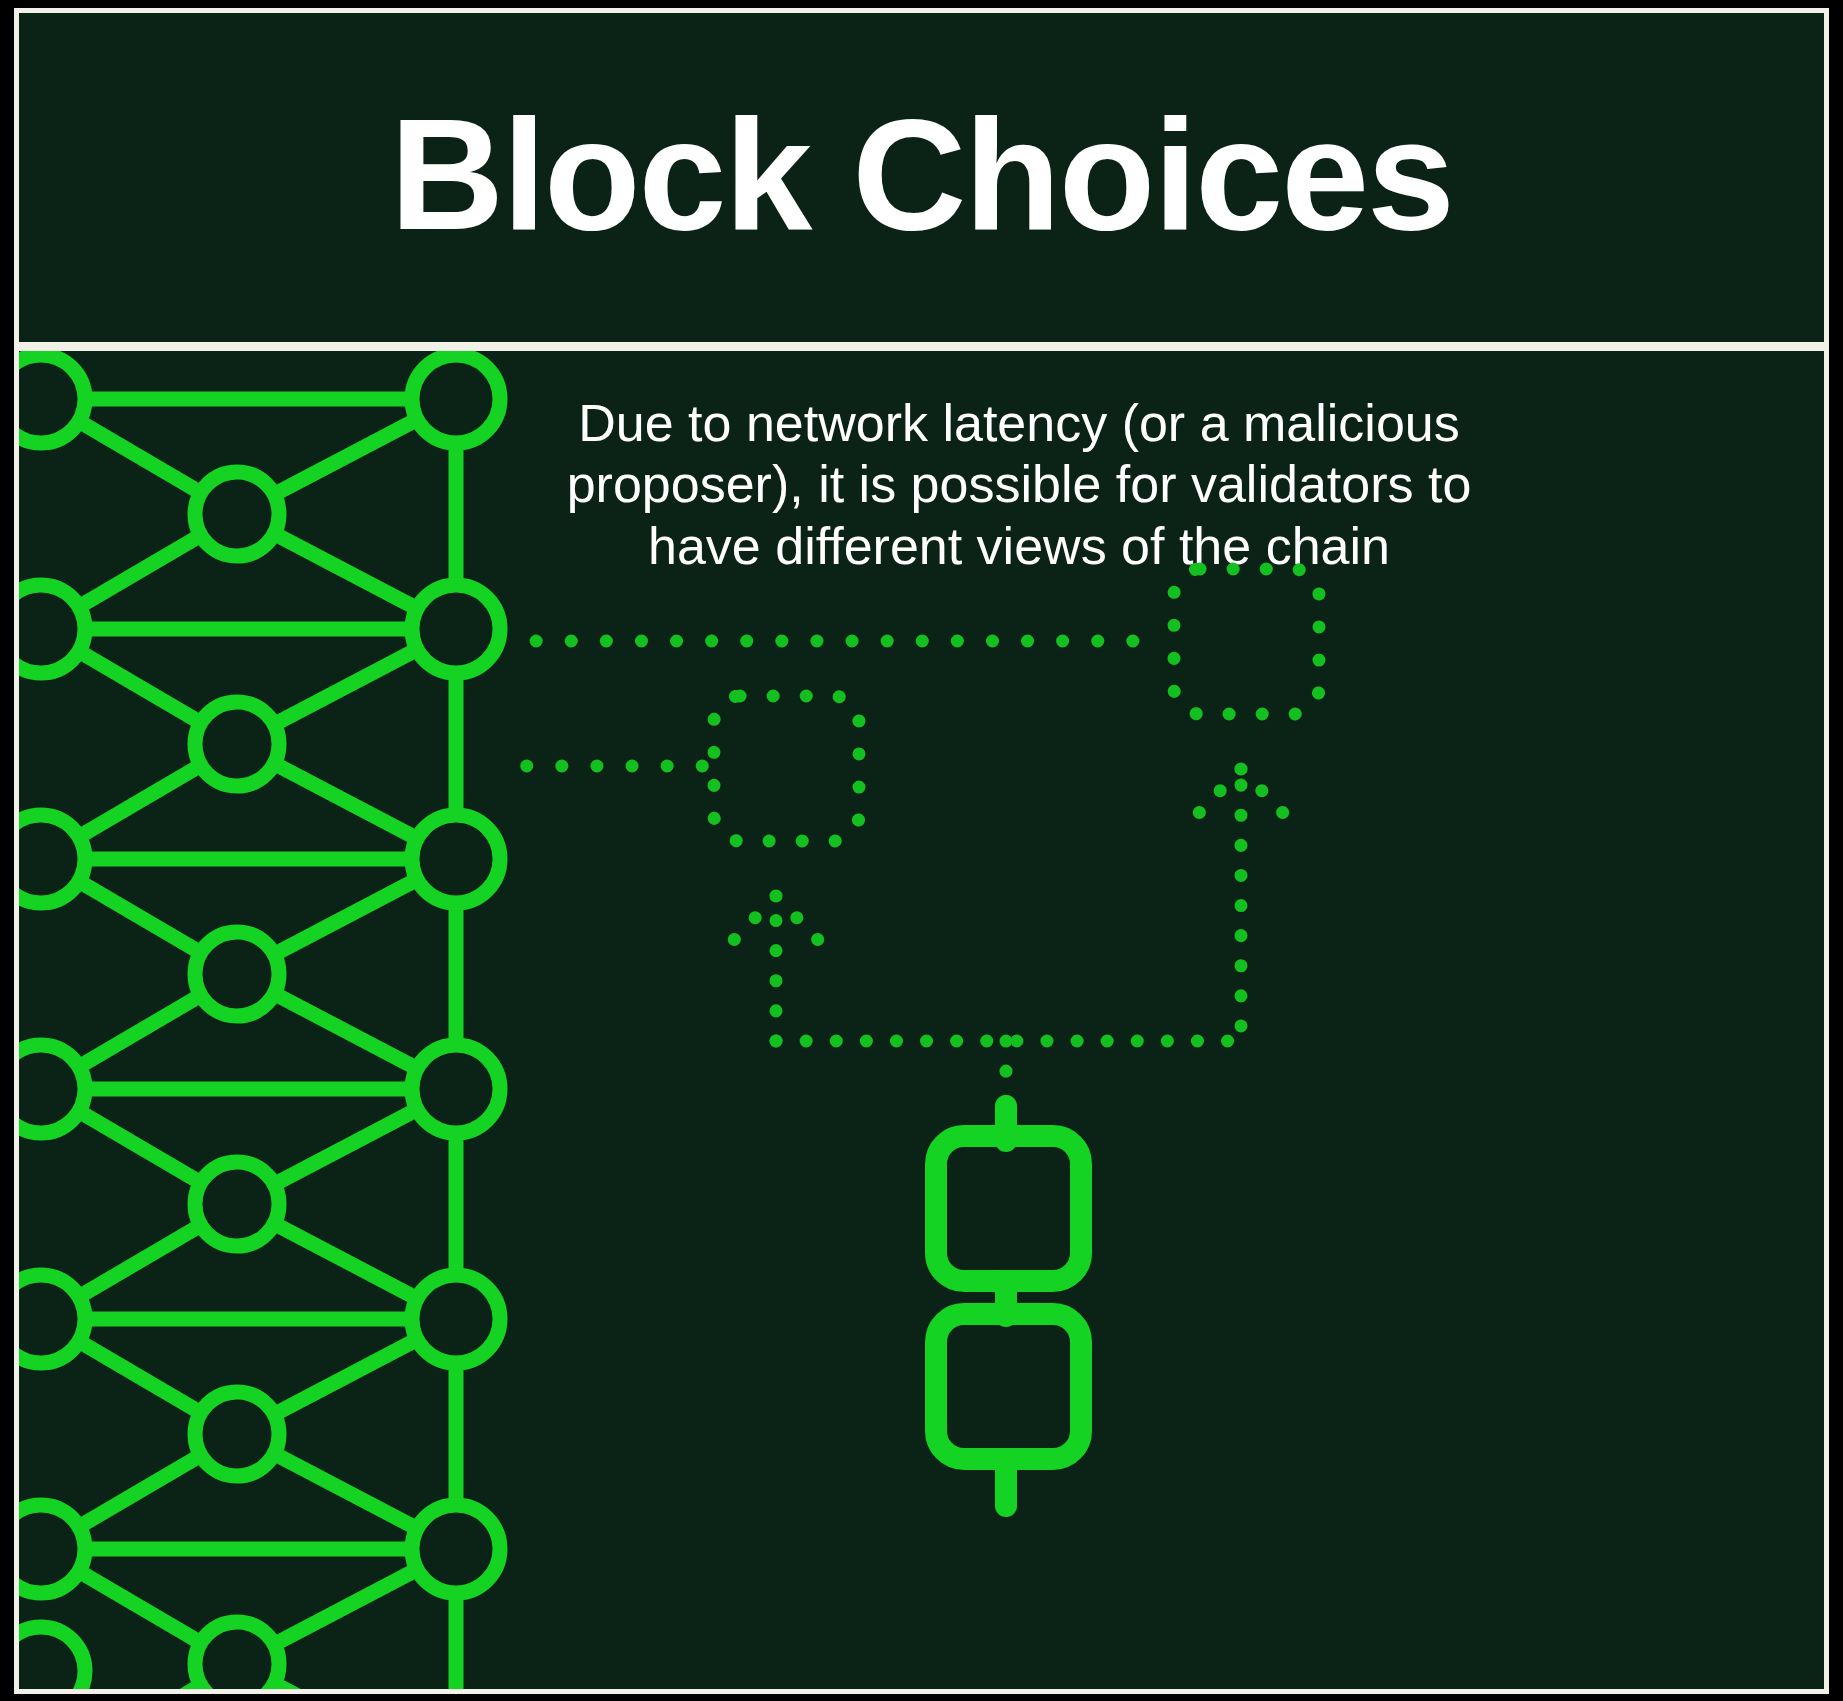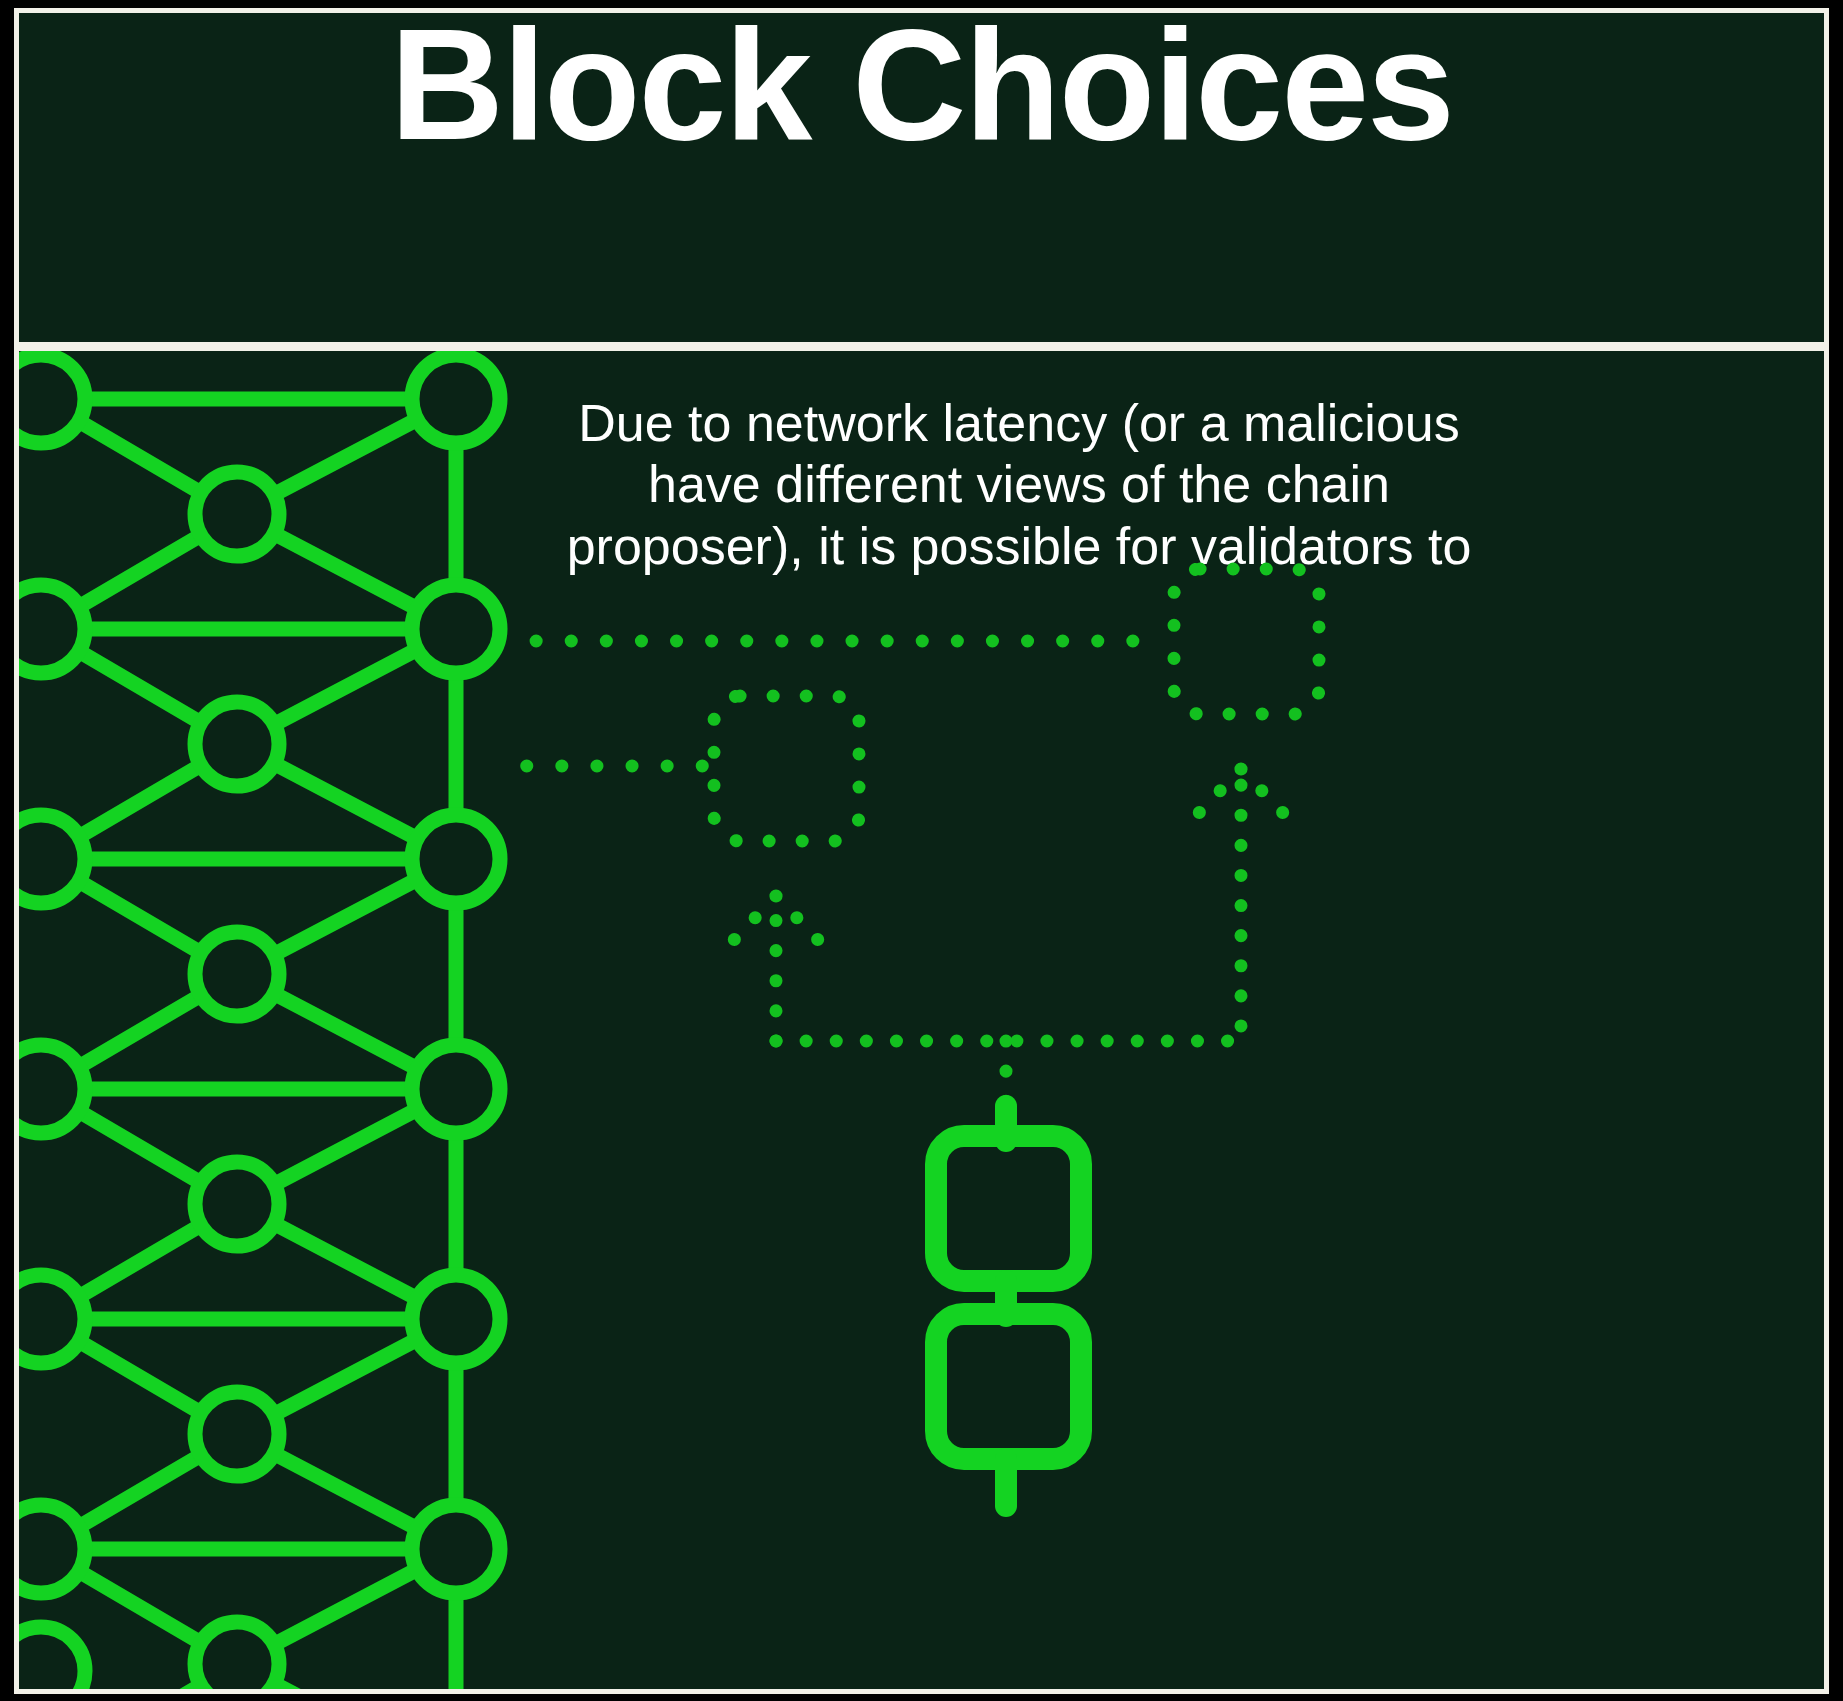--- a/index.html
+++ b/index.html
@@ -36,20 +36,21 @@
   #title-band {
     position: absolute;
     left: 0;
     top: 0;
     width: 100%;
     height: 338px;
     background: #0a2316;
     border-bottom: 9px solid #f2f1e8;
     box-sizing: border-box;
     display: flex;
+    align-items: center;
     justify-content: center;
   }
   #title-text {
     color: #ffffff;
     font-size: 158px;
     font-weight: 700;
     letter-spacing: -2px;
     line-height: 1;
     font-family: "Liberation Sans", sans-serif;
     white-space: nowrap;
@@ -98,22 +99,22 @@
   <div id="frame">
 
     <div id="title-band">
       <div id="title-text">Block Choices</div>
     </div>
 
     <div id="content">
 
       <div id="caption">
         <div>Due to network latency (or a malicious</div>
+        <div>proposer), it is possible for validators to</div>
         <div>have different views of the chain</div>
-        <div>proposer), it is possible for validators to</div>
       </div>
 
       <svg id="netsvg" viewBox="0 0 500 1348" preserveAspectRatio="none">
         <g stroke="#14d322" stroke-width="15" fill="none" stroke-linecap="round">
 
           <line x1="437" y1="48" x2="437" y2="1348"></line>
 
           <line x1="22" y1="48" x2="437" y2="48"></line>
           <line x1="22" y1="48" x2="218" y2="163"></line>
           <line x1="218" y1="163" x2="437" y2="48"></line>

